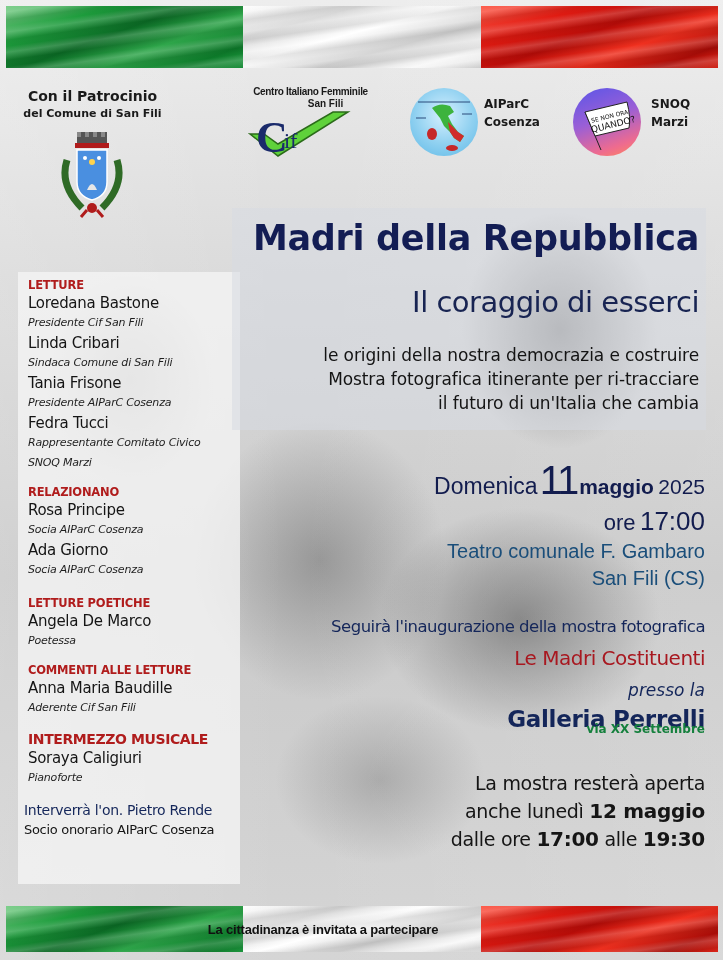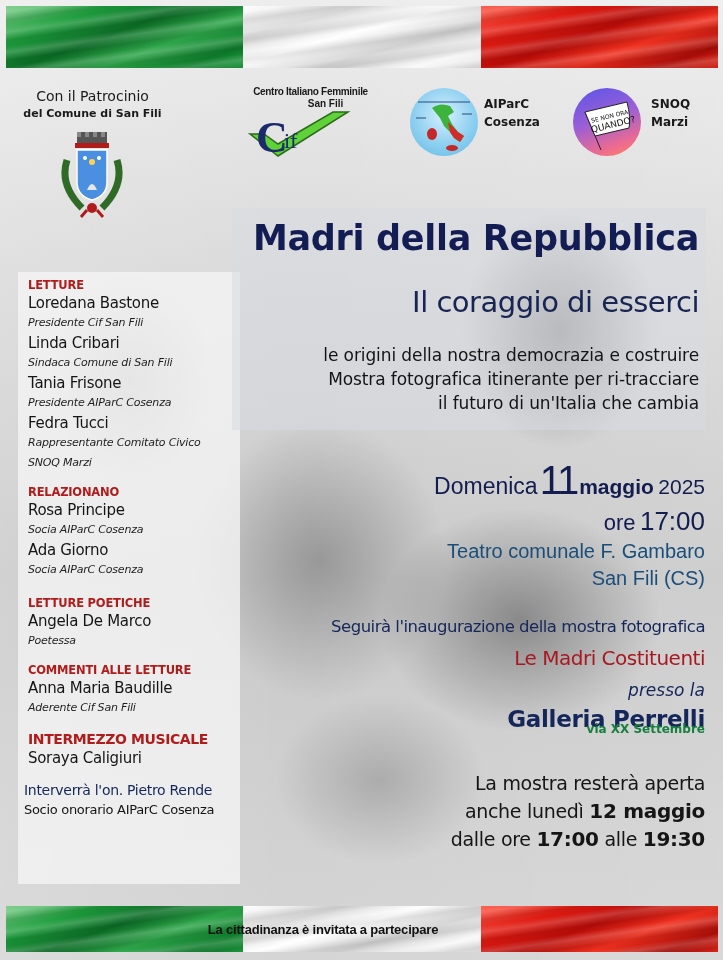--- a/index.html
+++ b/index.html
@@ -39,21 +39,21 @@
   .flag-caption {
     position: absolute; top: 922px; left: 0; width: 646px; text-align: center;
     font-family: "Liberation Sans", sans-serif; font-weight: bold; font-size: 13px; color: #111;
     letter-spacing: -0.2px;
   }
 
   
   .patrocinio {
     position: absolute; left: 20px; top: 88px; width: 145px; text-align: center;
   }
-  .patrocinio .l1 { font-weight: normal; font-size: 14px; color: #1a1a1a; }
+  .patrocinio .l1 { font-weight: bold; font-size: 14px; color: #1a1a1a; }
   .patrocinio .l2 { font-weight: bold; font-size: 11px; color: #1a1a1a; margin-top: 3px; }
   .crest { position: absolute; left: 57px; top: 130px; width: 70px; height: 88px; }
 
   .cif-block { position: absolute; left: 248px; top: 86px; width: 125px; text-align: center; }
   .cif-block .t1 { font-family: "Liberation Sans", sans-serif; font-weight: bold; font-size: 10px; letter-spacing: -0.3px; }
   .cif-block .t2 { font-family: "Liberation Sans", sans-serif; font-weight: bold; font-size: 10px; margin-left: 30px; margin-top: 1px; }
   .cif-logo { position: absolute; left: 248px; top: 104px; width: 105px; height: 55px; }
 
   .alparc-logo { position: absolute; left: 410px; top: 88px; width: 68px; height: 68px; border-radius: 50%;
     background: radial-gradient(circle at 50% 40%, #d6f0ff 0%, #8fd0f0 55%, #5cb8e6 100%); overflow: hidden; }
@@ -216,20 +216,21 @@
   <div class="role">Poetessa</div>
 
   <div class="gap-s"></div>
   <div class="sec-title">COMMENTI ALLE LETTURE</div>
   <div class="person">Anna Maria Baudille</div>
   <div class="role">Aderente Cif San Fili</div>
 
   <div class="gap-s"></div>
   <div class="sec-title big">INTERMEZZO MUSICALE</div>
   <div class="person">Soraya Caligiuri</div>
+  <div class="role">Pianoforte</div>
 
   <div class="guest">Interverrà l'on. Pietro Rende</div>
   <div class="guest-role">Socio onorario AIParC Cosenza</div>
 </div>
 
 <div class="hero-band"></div>
 <h1 class="title">Madri della Repubblica</h1>
 <h2 class="subtitle">Il coraggio di esserci</h2>
 <div class="desc">
   <div>le origini della nostra democrazia e costruire</div>

